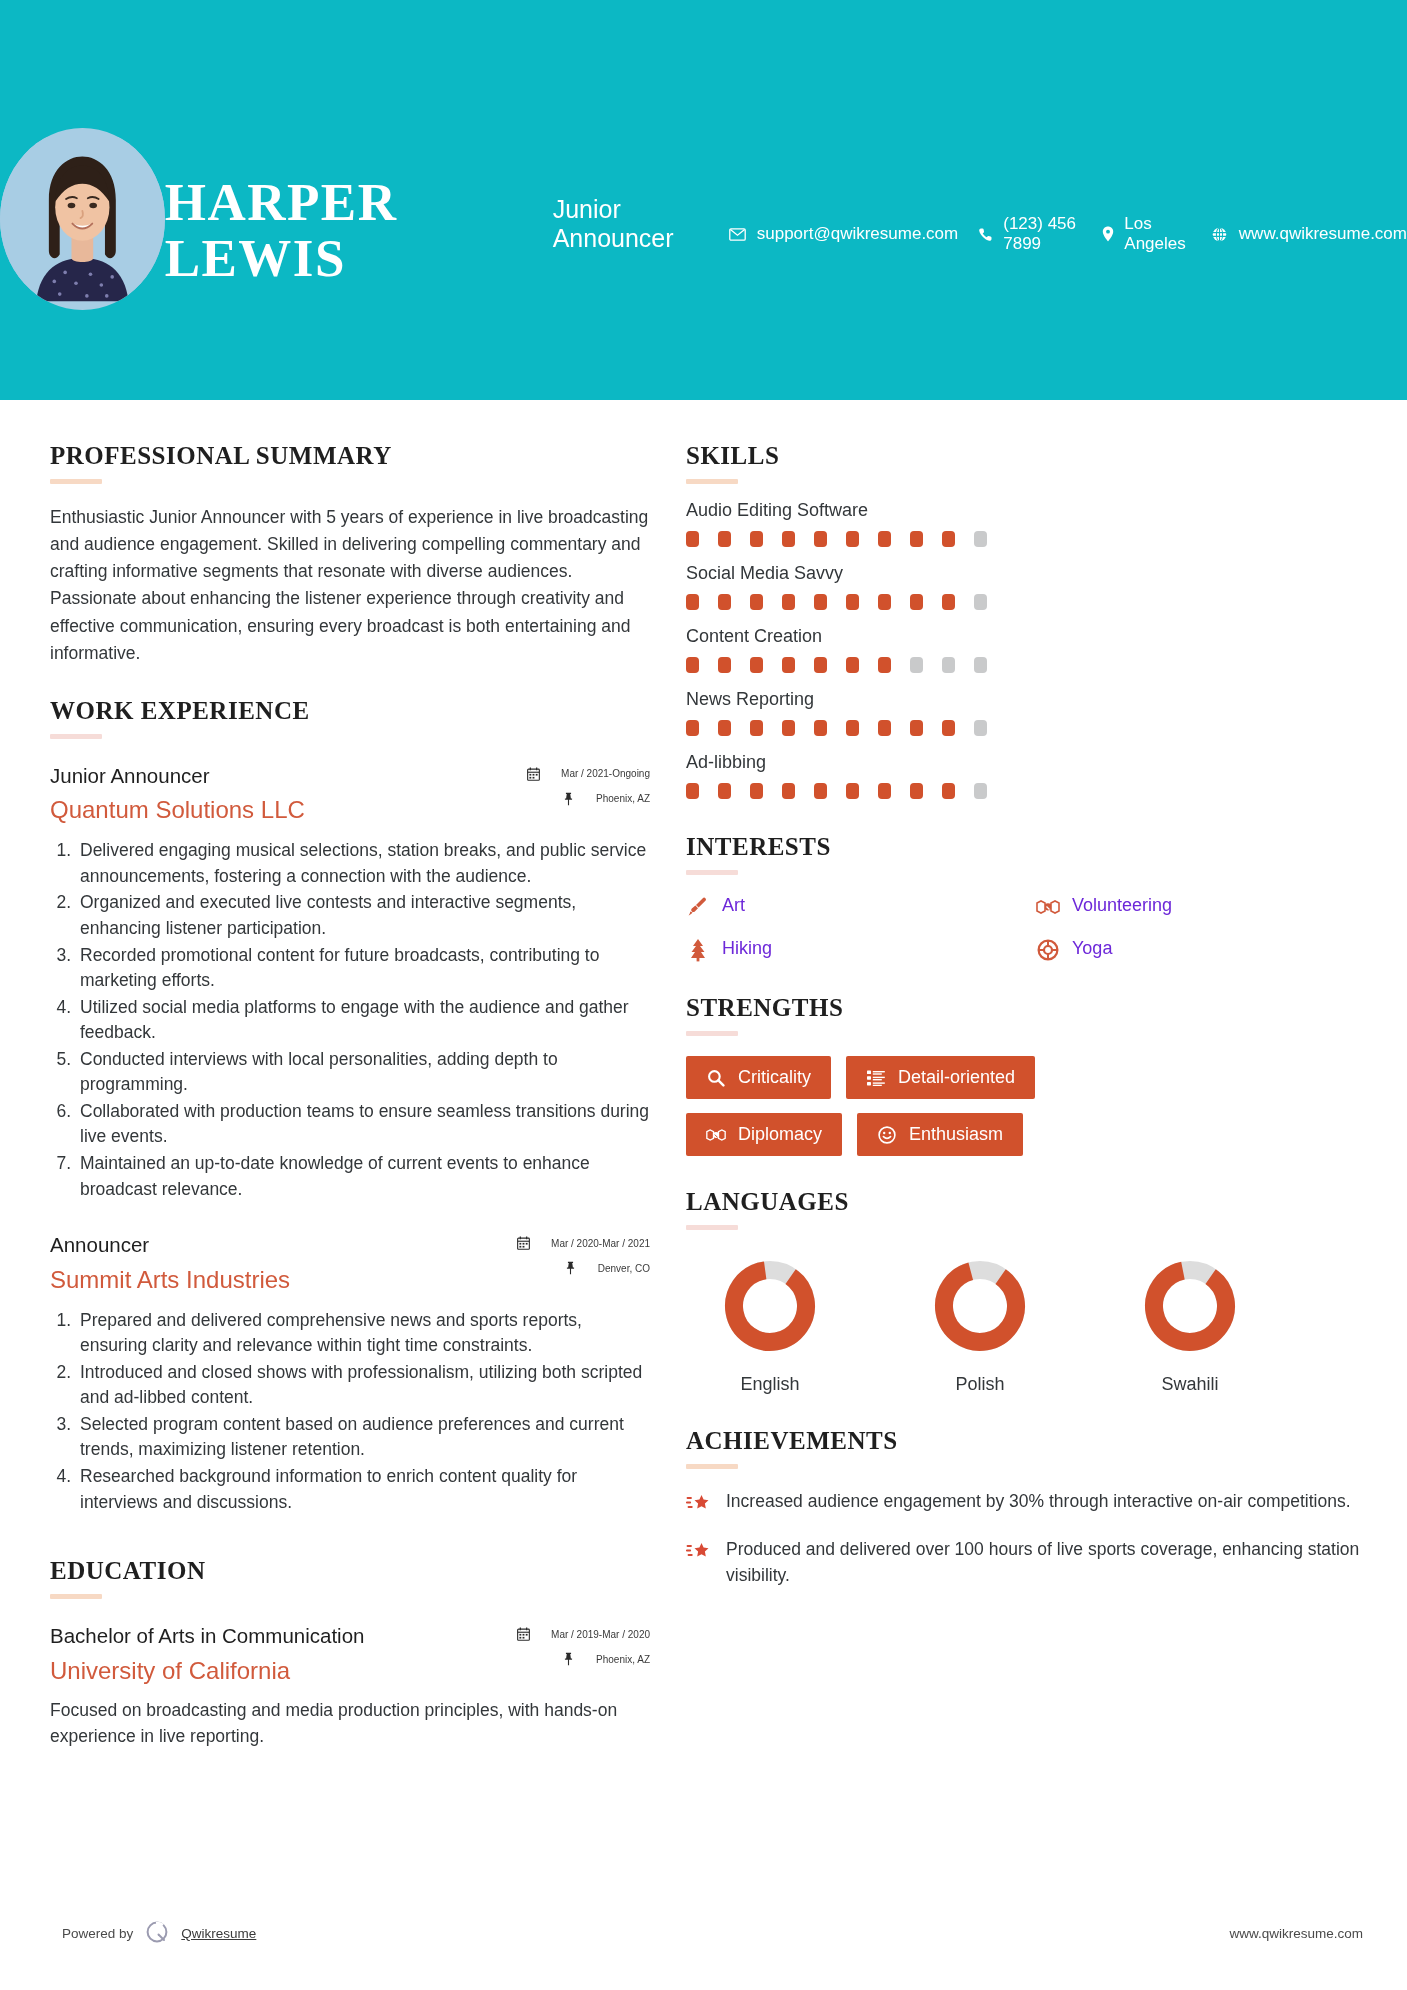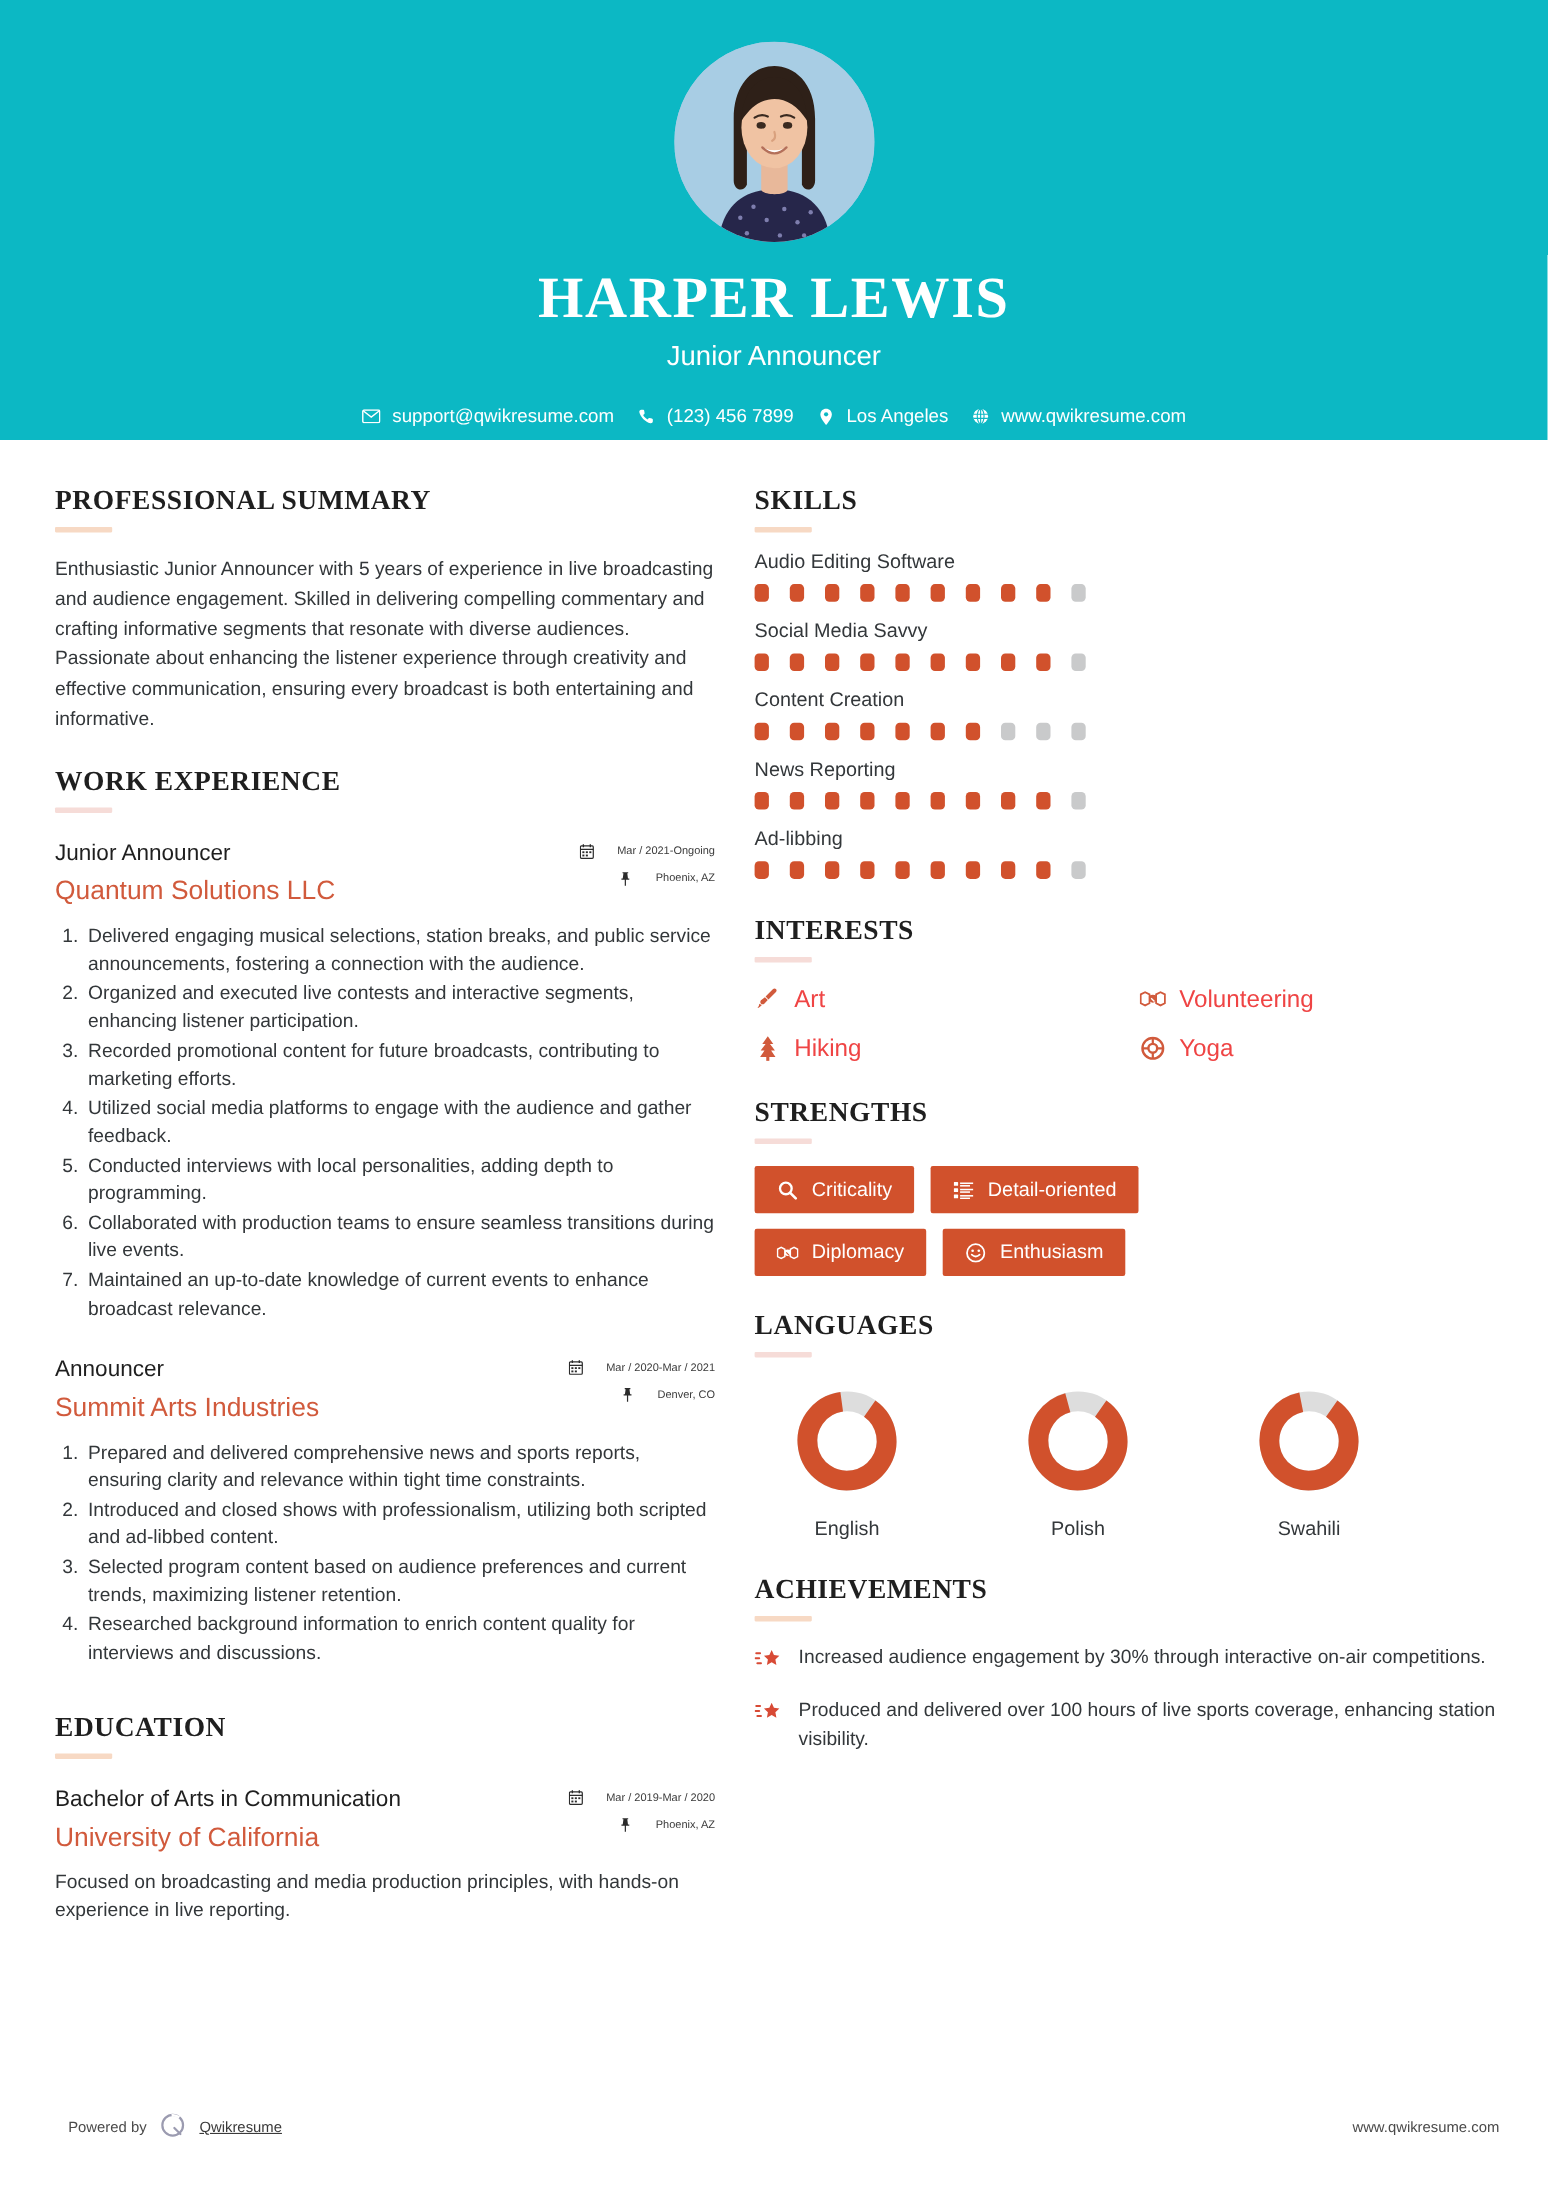--- a/index.html
+++ b/index.html
@@ -12,21 +12,21 @@
     overflow: hidden;
   }
   .page { width: 1407px; height: 1990px; position: relative; background:#fff; }
 
   
   .header {
     background: #0cb8c4;
     height: 400px;
     width: 100%;
     display: flex;
-    flex-direction: column;
+    flex-direction: row;
     align-items: center;
     padding-top: 38px;
   }
   .avatar-wrap {
     width: 182px; height: 182px;
     border-radius: 50%;
     background: #a8cde4;
     overflow: hidden;
     position: relative;
   }
@@ -123,21 +123,21 @@
   .dot { width: 13px; height: 16px; border-radius: 4px; background: #c9cacb; }
   .dot.on { background: #d1512c; }
 
   
   .interests-grid {
     display: grid;
     grid-template-columns: 1fr 1fr;
     row-gap: 19px;
     margin-top: 20px;
   }
-  .interest { display: flex; align-items: center; gap: 12px; font-size: 22px; color:#ef4444; }
+  .interest { display: flex; gap: 12px; font-size: 18px; color:#6d28d9; }
   .iicon { width: 24px; height: 24px; display:inline-flex; align-items:center; justify-content:center; }
 
   
   .strengths { display: flex; flex-wrap: wrap; gap: 14px 15px; margin-top: 20px; max-width: 420px;}
   .badge {
     background: #d1512c;
     color: #fff;
     font-size: 18px;
     padding: 11px 20px;
     display: inline-flex;

